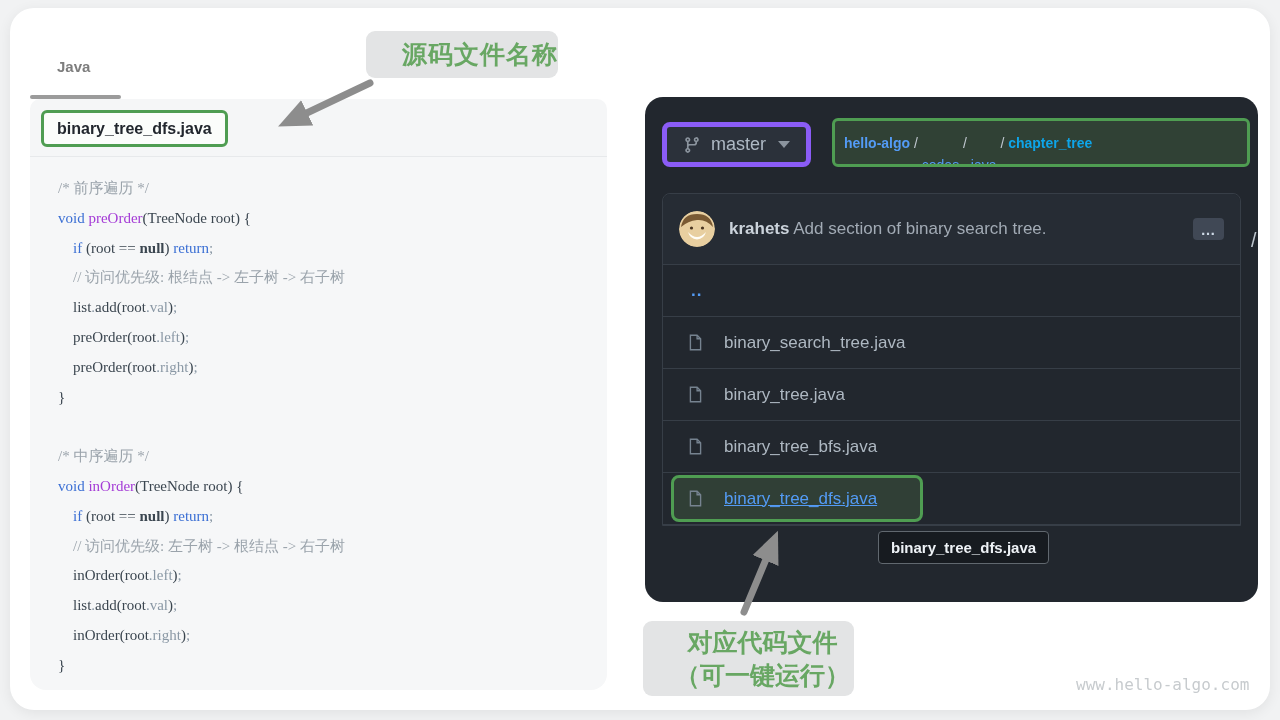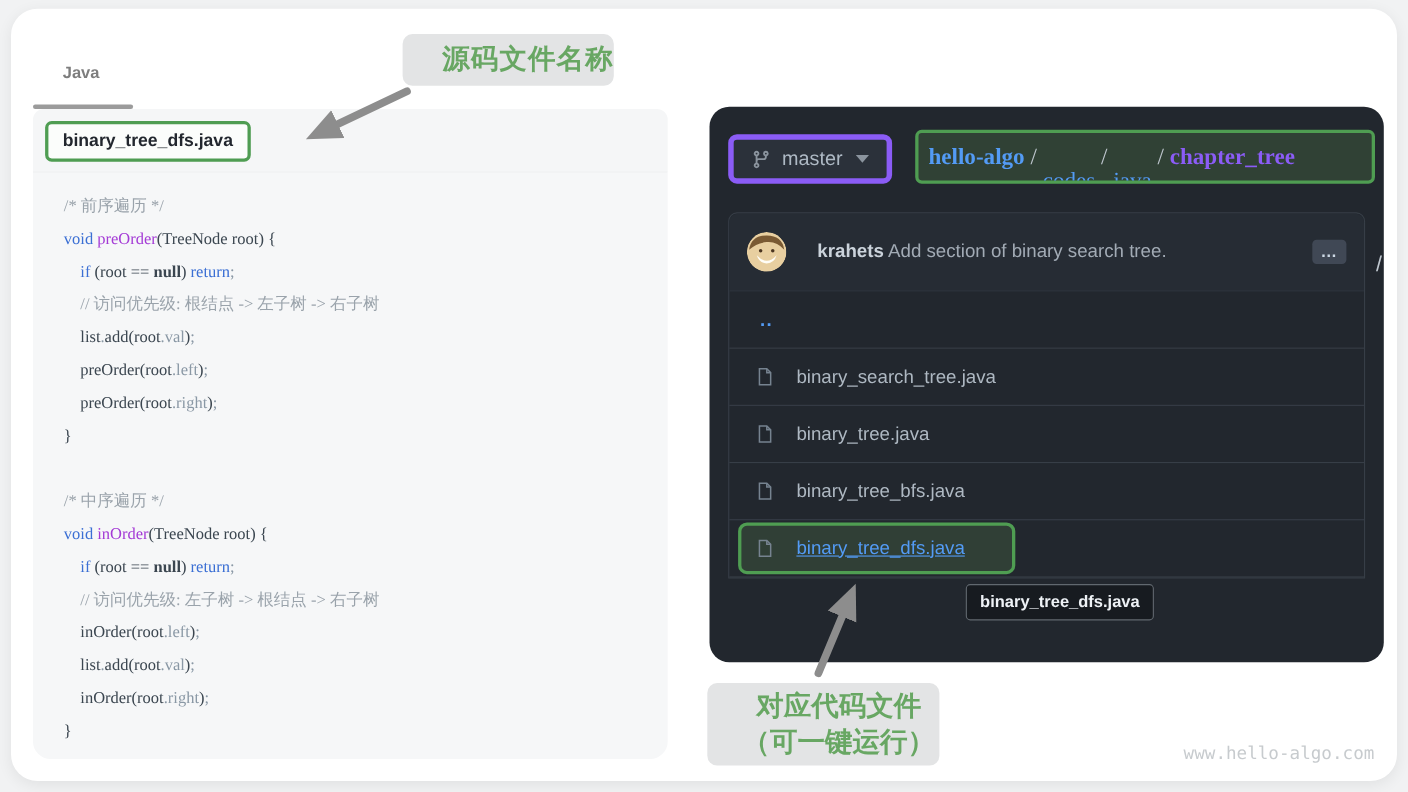--- a/index.html
+++ b/index.html
@@ -38,33 +38,33 @@
   
   .gh-panel{position:absolute;left:645px;top:97px;width:613px;height:505px;background:var(--panel-bg);
             border-radius:18px;color:#adbac7;}
   .branch-btn{position:absolute;left:17px;top:25px;height:45px;box-sizing:border-box;
               display:flex;align-items:center;gap:10px;padding:0 16px;background:#2b313a;
               border:5px solid #8b5cf6;border-radius:8px;font-size:18px;color:#aeb9c4;cursor:pointer;}
   .caret{width:0;height:0;border-left:6px solid transparent;border-right:6px solid transparent;
          border-top:7px solid #8b949e;margin-left:2px;}
   .crumb-box{position:absolute;left:187px;top:21px;width:418px;height:49px;box-sizing:border-box;
              border:3px solid var(--green-border);border-radius:6px;background:rgba(99,160,80,0.22);
-             display:flex;align-items:center;padding:0 9px;font-size:21px;white-space:nowrap;overflow:hidden;font-family:Liberation Serif, serif;}
+             display:flex;align-items:center;padding:0 9px;font-size:14px;white-space:nowrap;overflow:hidden;}
   .bc-repo{color:var(--link-blue);font-weight:bold;cursor:pointer;}
   .bc-link{color:var(--link-blue);cursor:pointer;margin-top:44px;}
   .bc-sep{color:#c0c8d0;white-space:pre;}
-  .bc-current{color:#8b5cf6;font-weight:bold;}
+  .bc-current{color:#0ea5e9;font-weight:bold;}
   .crumb-trailing{position:absolute;left:606px;top:132px;font-size:19.5px;color:#c0c8d0;}
 
   .file-table{position:absolute;left:17px;top:96px;width:579px;box-sizing:border-box;
               border:1px solid var(--panel-row-border);border-radius:8px 8px 0 0;}
   .commit-row{height:71px;background:#262c34;border-bottom:1px solid var(--panel-row-border);
               border-radius:8px 8px 0 0;display:flex;align-items:center;padding:0 16px;box-sizing:border-box;}
   .avatar{width:36px;height:36px;border-radius:50%;overflow:hidden;flex:0 0 36px;cursor:pointer;}
-  .commit-text{margin-left:28px;font-size:17px;color:#a2abb5;flex:1;white-space:nowrap;overflow:hidden;}
+  .commit-text{margin-left:14px;font-size:17px;color:#a2abb5;flex:1;white-space:nowrap;overflow:hidden;}
   .commit-author{font-weight:bold;color:#cbd3db;cursor:pointer;}
   .more-badge{width:31px;height:22px;background:#404855;border-radius:4px;color:#cdd9e5;
               display:flex;align-items:center;justify-content:center;font-size:15px;font-weight:bold;
               letter-spacing:1px;cursor:pointer;margin-left:12px;}
 
   .file-row{height:52px;border-bottom:1px solid var(--panel-row-border);display:flex;align-items:center;
             padding:0 0 0 24px;box-sizing:border-box;font-size:17px;color:#aeb8c2;cursor:pointer;}
   .file-row .updir{color:var(--link-blue);margin-left:4px;letter-spacing:1px;font-weight:bold;}
   .file-row .fname{margin-left:20px;}
   .file-row.hl{padding:0;}

